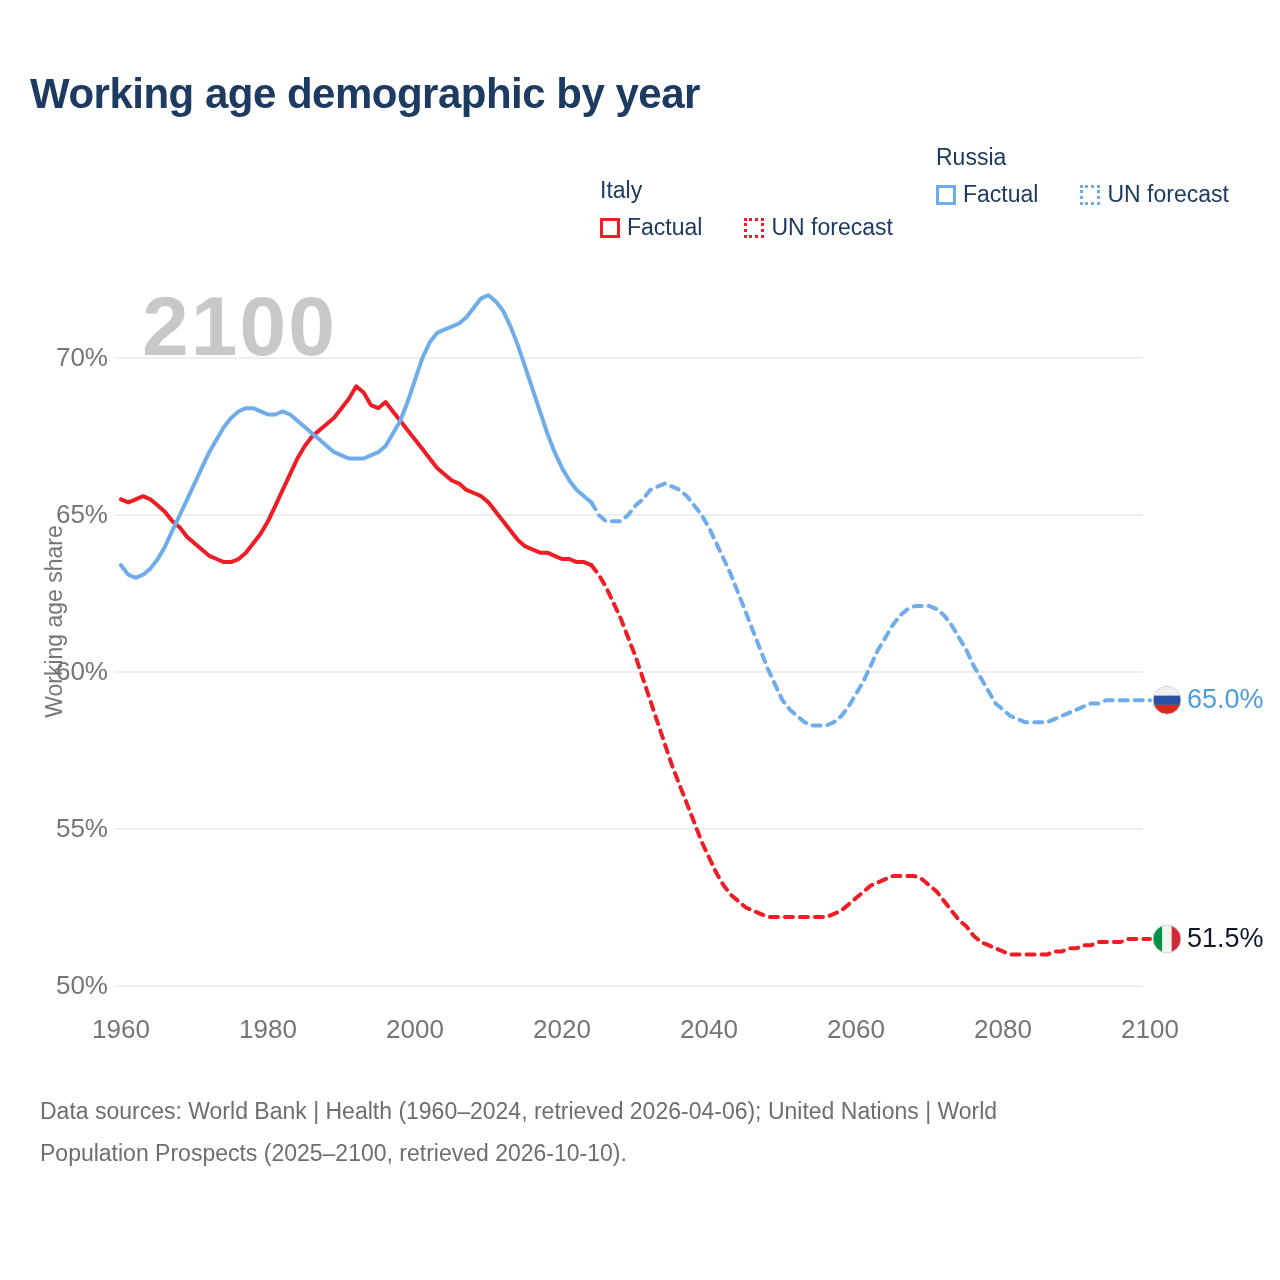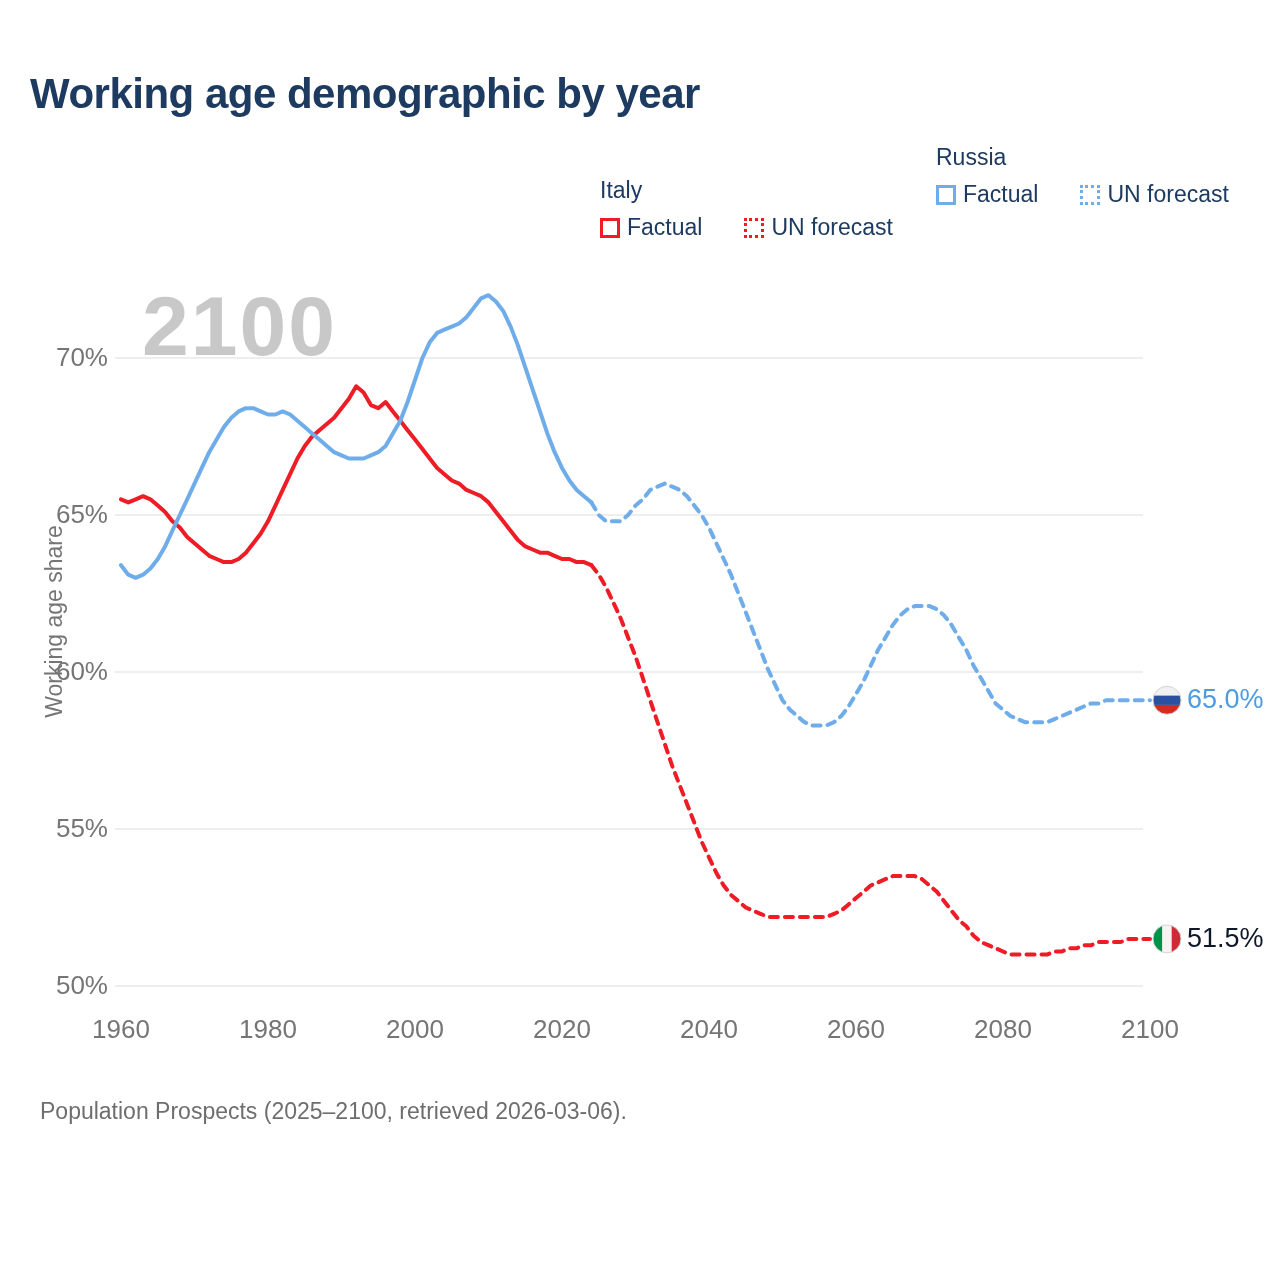--- a/index.html
+++ b/index.html
@@ -116,16 +116,17 @@
           <rect x="1171.6666666666667" y="924.9" width="10.333333333333334" height="28" fill="#ce2b37"></rect>
         </g>
         <circle cx="1167" cy="938.9" r="14" fill="none" stroke="#d4d4d4" stroke-width="1"></circle>
       </g>
     </svg>
 
   <div class="end-label" id="russia-end-label" style="left: 1187px; top: 684.26px;">65.0%</div>
   <div class="end-label" id="italy-end-label" style="left: 1187px; top: 922.9px;">51.5%</div>
 
   <div id="footer" style="color: rgb(110, 110, 110);">
-    <div>Population Prospects (2025–2100, retrieved 2026-03-06).</div>
+    <div>Data sources: World Bank | Health (1960–2024, retrieved 2026-04-06); United Nations | World</div>
+    <div>Population Prospects (2025–2100, retrieved 2026-10-10).</div>
   </div>
 
 </div>
 
 </body></html>

